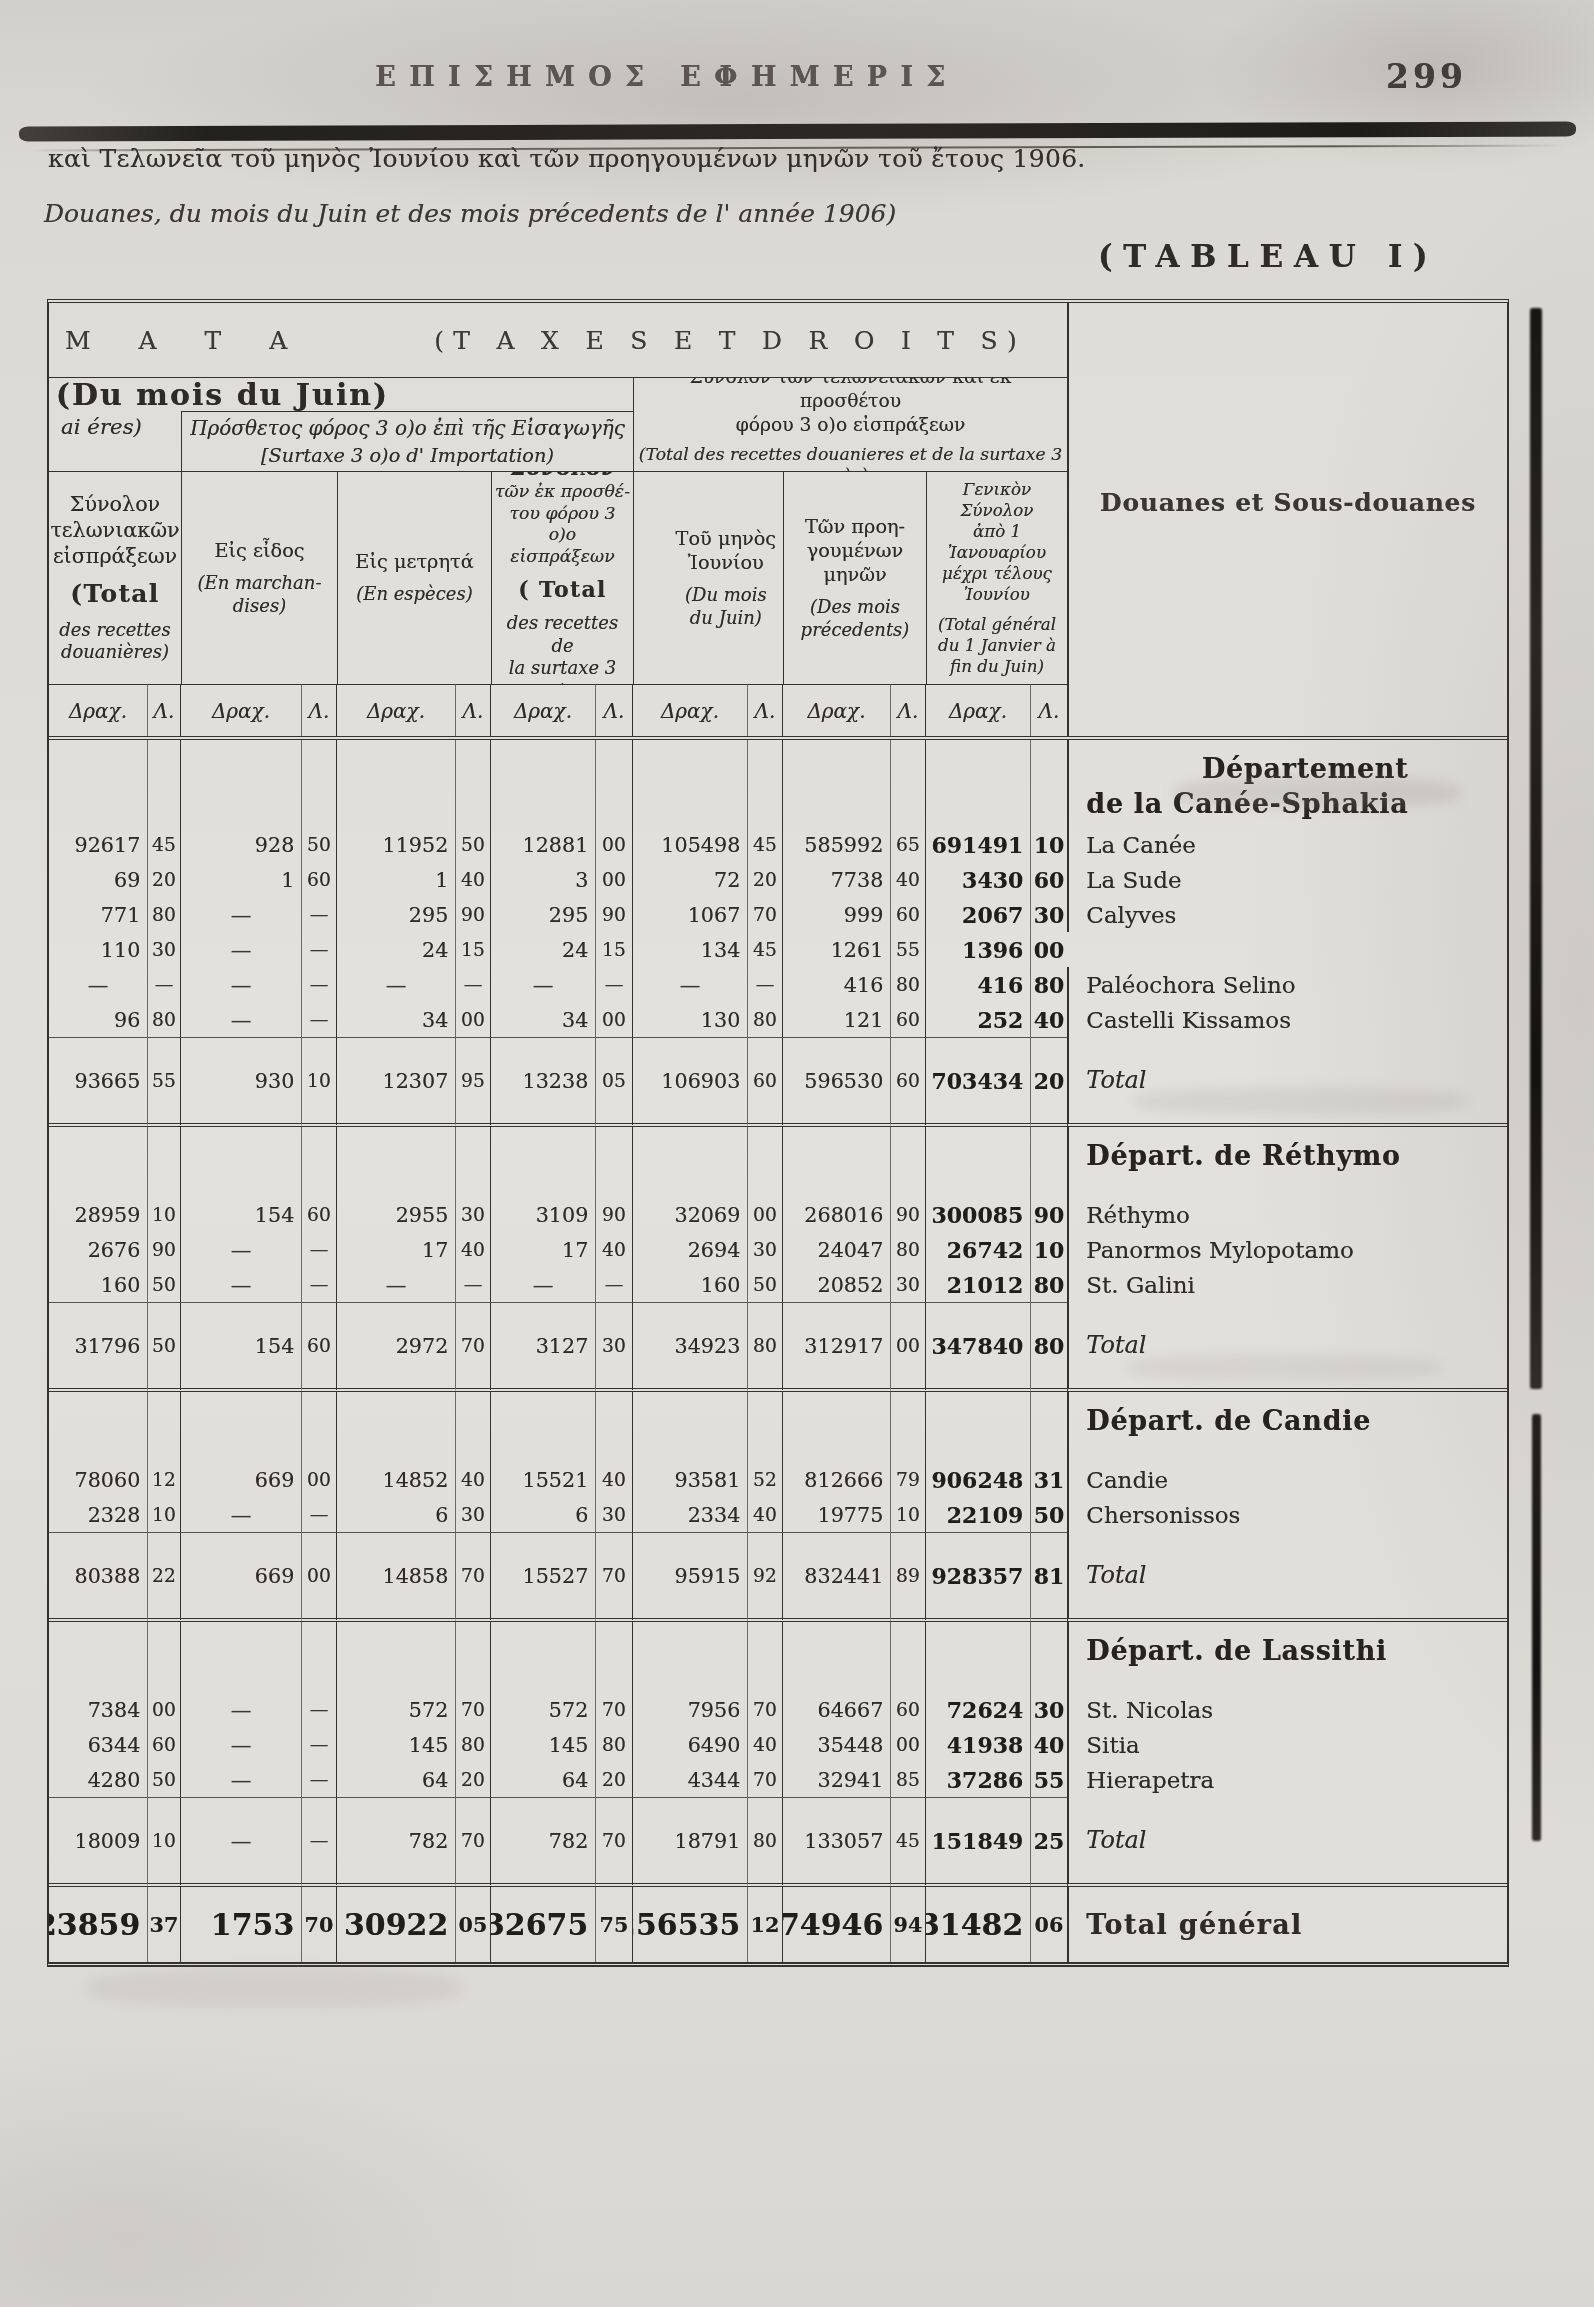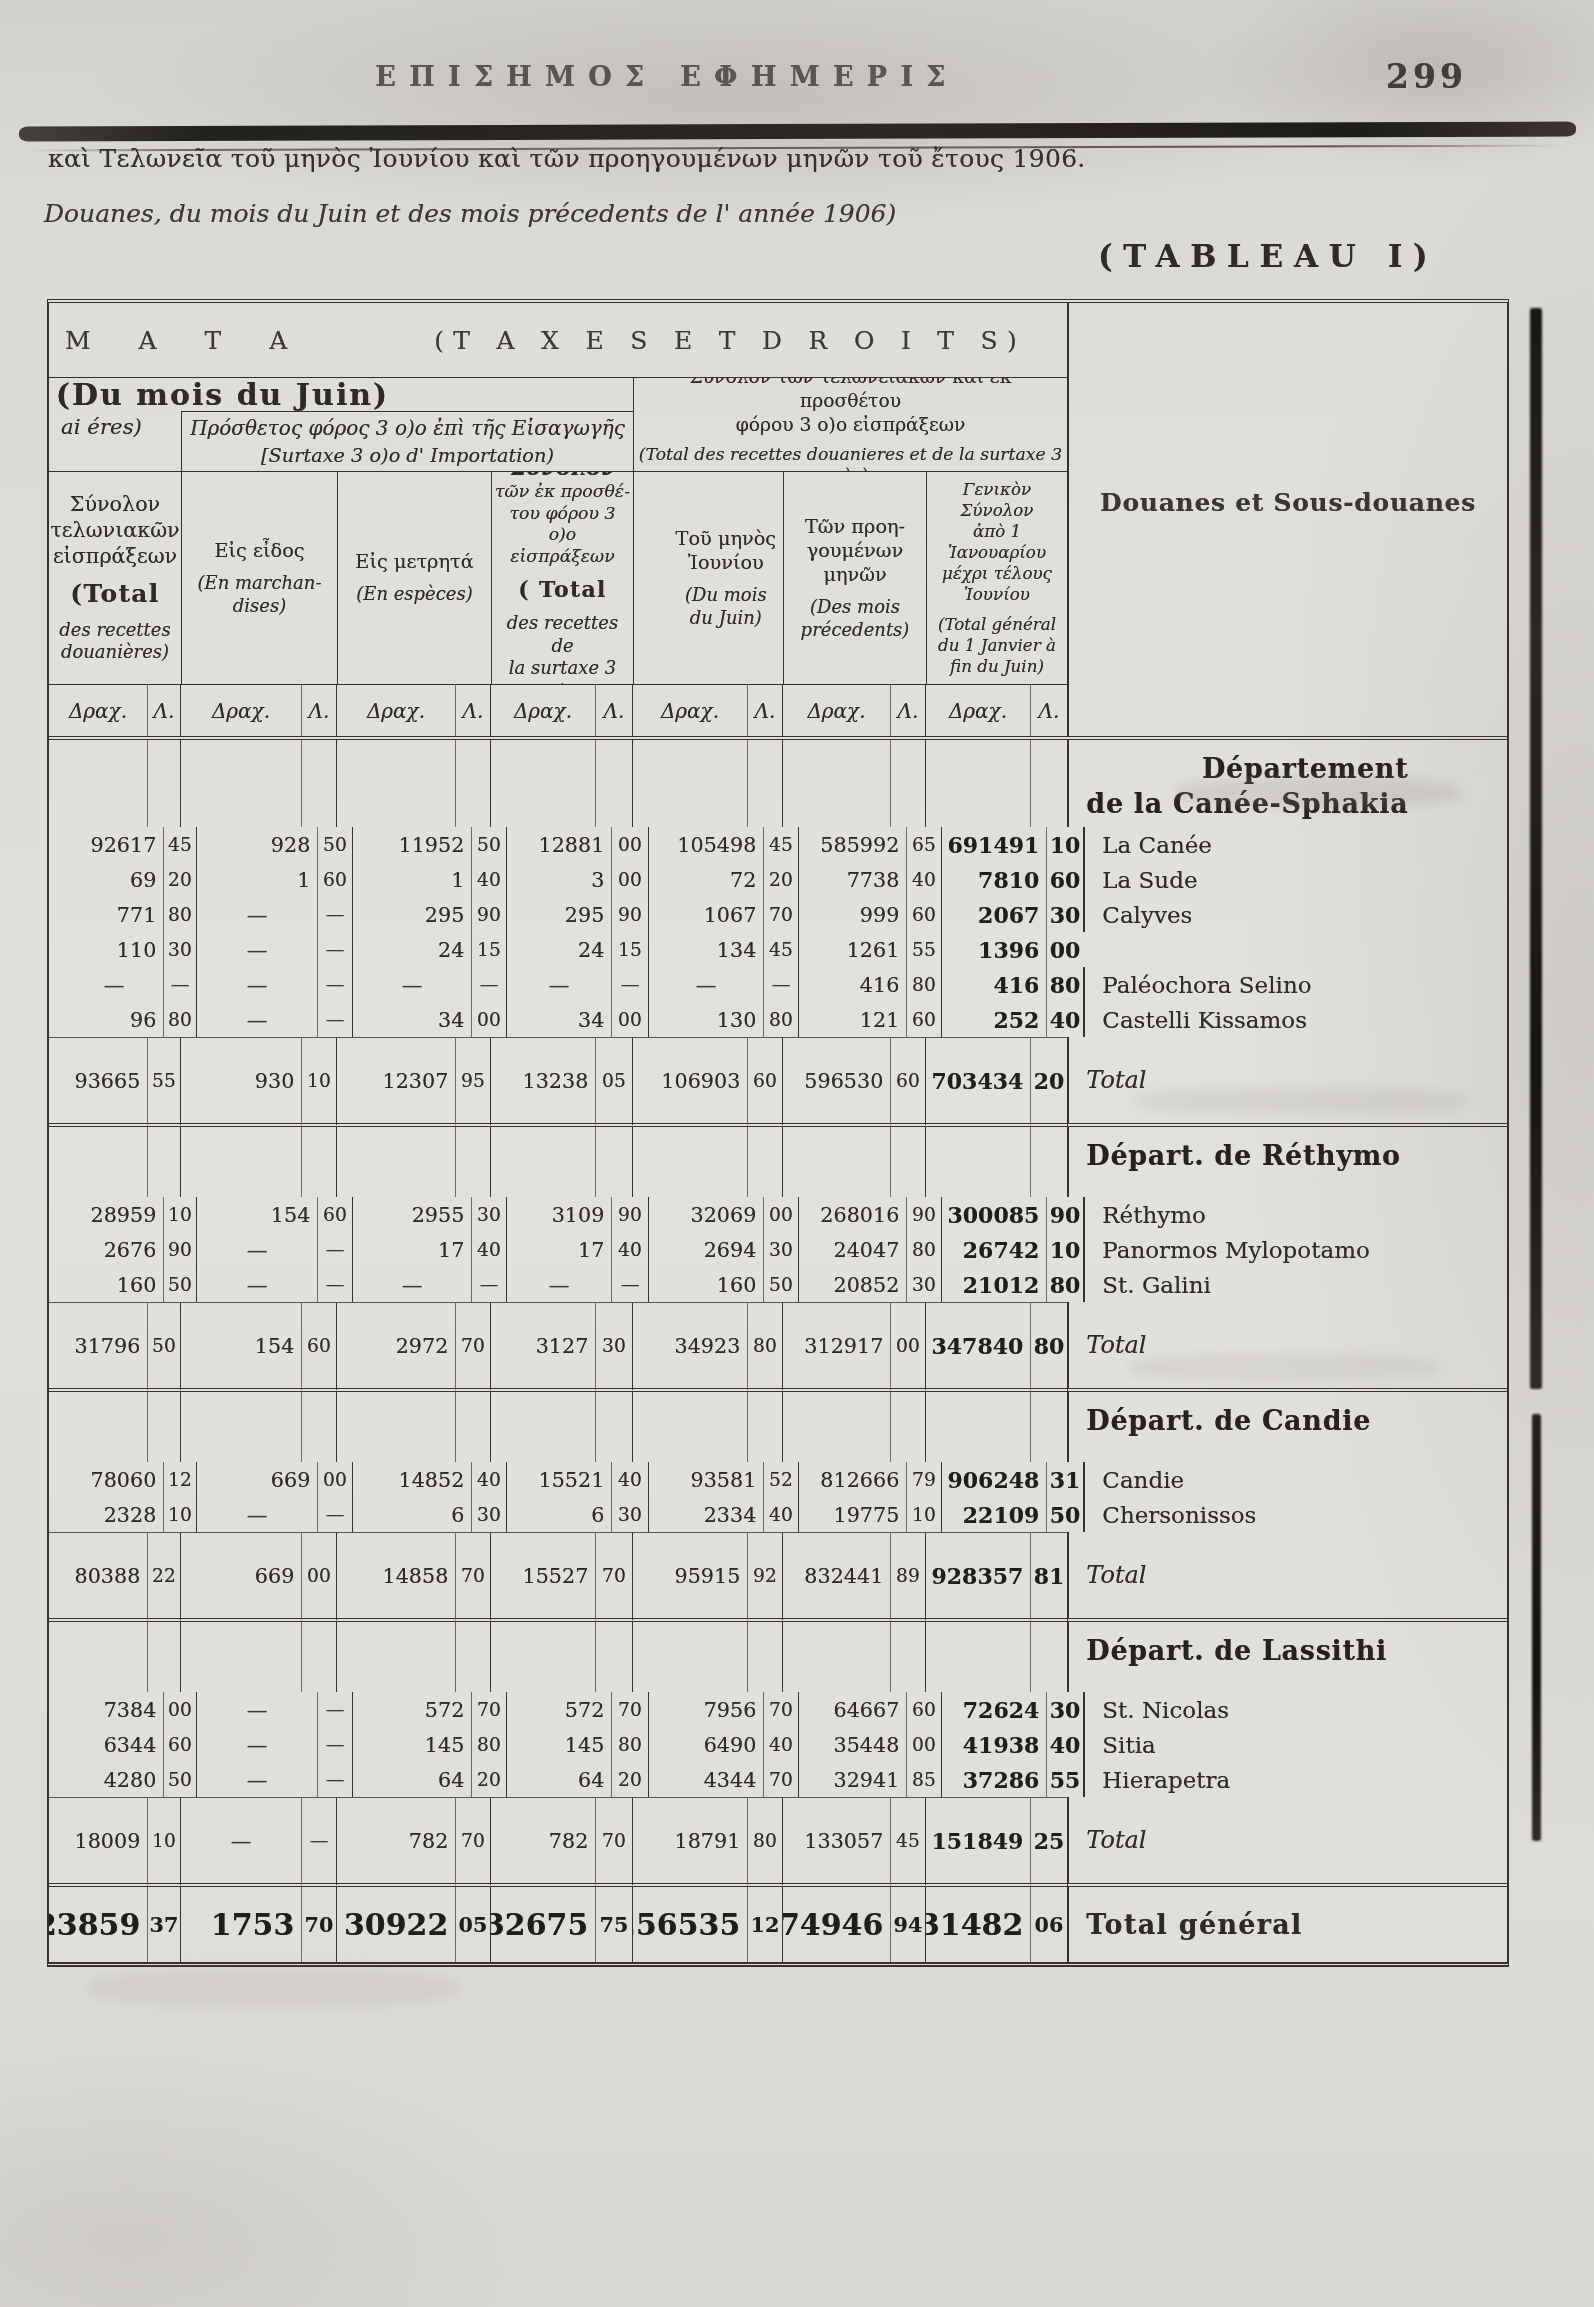--- a/index.html
+++ b/index.html
@@ -84,21 +84,21 @@
   
   .grid-row{display:grid;grid-template-columns:var(--cols);}
   .grid-row>div{display:flex;align-items:center;overflow:hidden;}
   .num{justify-content:flex-end;padding-right:6.7px;font-size:20.7px;
     border-right:0.7px solid #6e6a63;font-variant-numeric:lining-nums;}
   .lep{justify-content:center;font-size:18.7px;border-right:1.3px solid #35322d;}
   .lep.c7{border-right:none;}
   .name{border-left:2px solid #35322d;padding-left:17.3px;font-size:23px;}
   .bold{font-weight:bold;font-size:22px;color:#201e1a;}
   .dash{justify-content:center;padding-right:0;color:#3a3732;}
-  .row-data{height:35px;padding-left:16px;}
+  .row-data{height:35px;}
   .row-sechead{height:70px;}
   .row-sechead.first{height:87px;}
   .row-sechead .name{align-items:flex-start;padding-top:10.7px;}
   .sec-title{font-weight:bold;font-size:27px;line-height:1.3;letter-spacing:0.7px;color:#26231f;text-align:right;}
   .sec-title div:first-child:not(:only-child){margin-left:79px;}
   .row-total{height:90px;}
   .row-total>.num,.row-total>.lep{border-top:0.7px solid #57534d;}
   .row-total>div{border-bottom:4px double #35322d;}
   .total-name{font-style:italic;font-size:24px;}
   .row-grand{height:75px;}
@@ -258,21 +258,21 @@
           <div class="num">1</div>
           <div class="lep">60</div>
           <div class="num">1</div>
           <div class="lep">40</div>
           <div class="num">3</div>
           <div class="lep">00</div>
           <div class="num">72</div>
           <div class="lep">20</div>
           <div class="num">7738</div>
           <div class="lep">40</div>
-          <div class="num bold">7810</div>
+          <div class="num bold">3430</div>
           <div class="lep c7 bold">60</div>
           <div class="name">La Sude</div>
         </div>
         <div class="grid-row row-data">
           <div class="num">771</div>
           <div class="lep">80</div>
           <div class="num dash">—</div>
           <div class="lep dash">—</div>
           <div class="num">295</div>
           <div class="lep">90</div>

